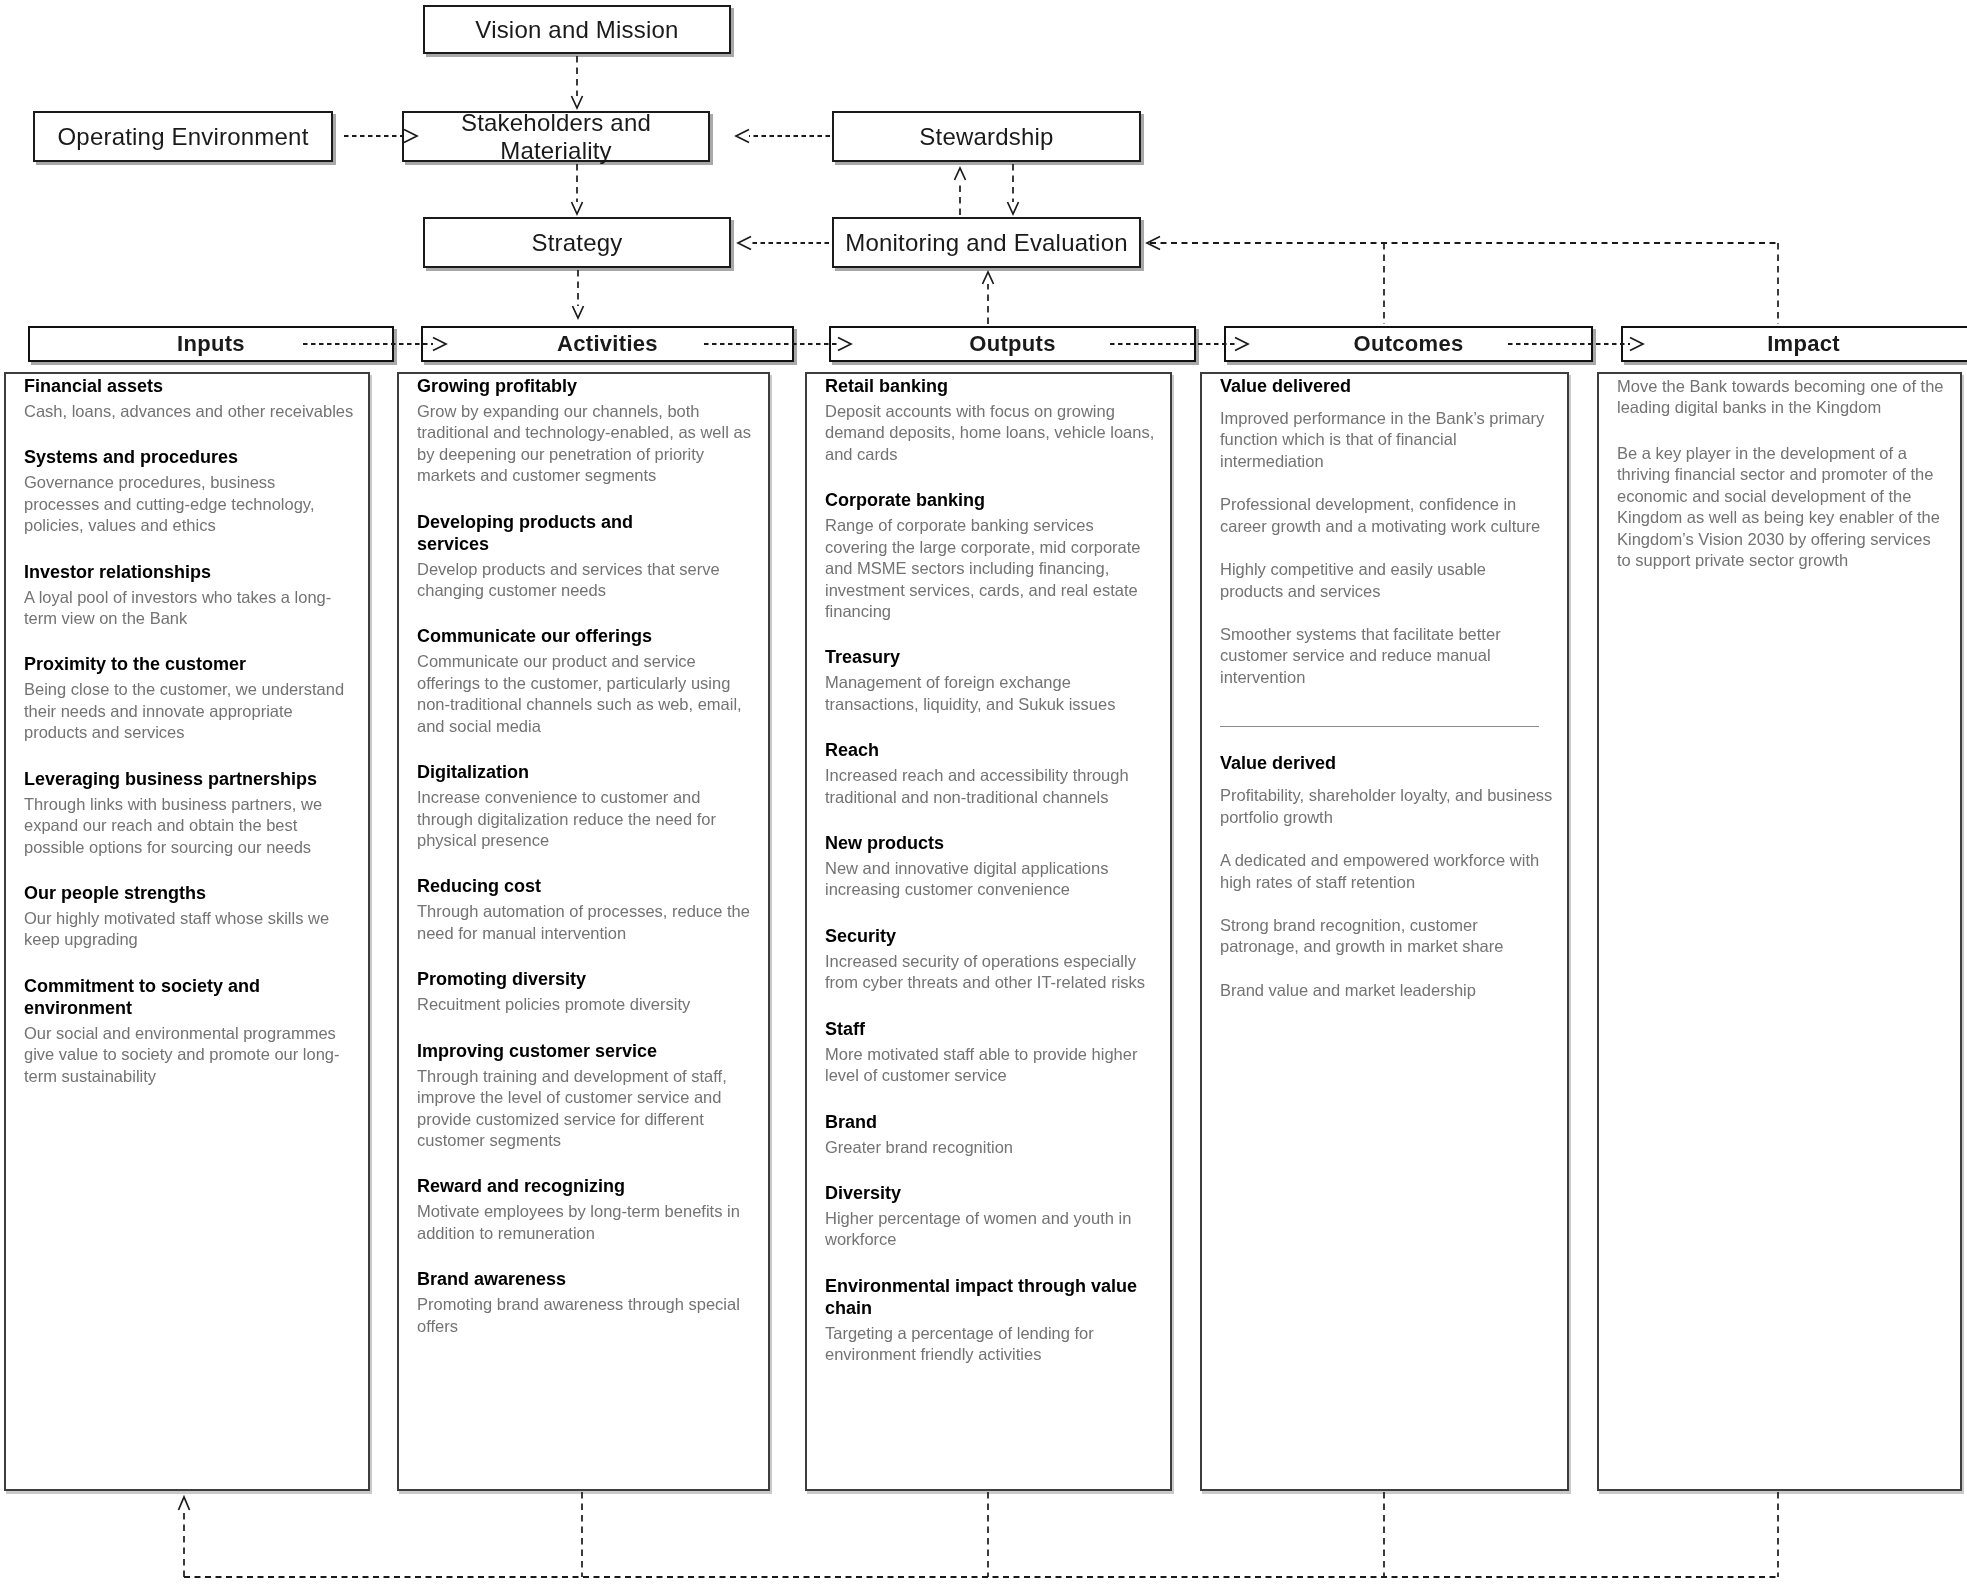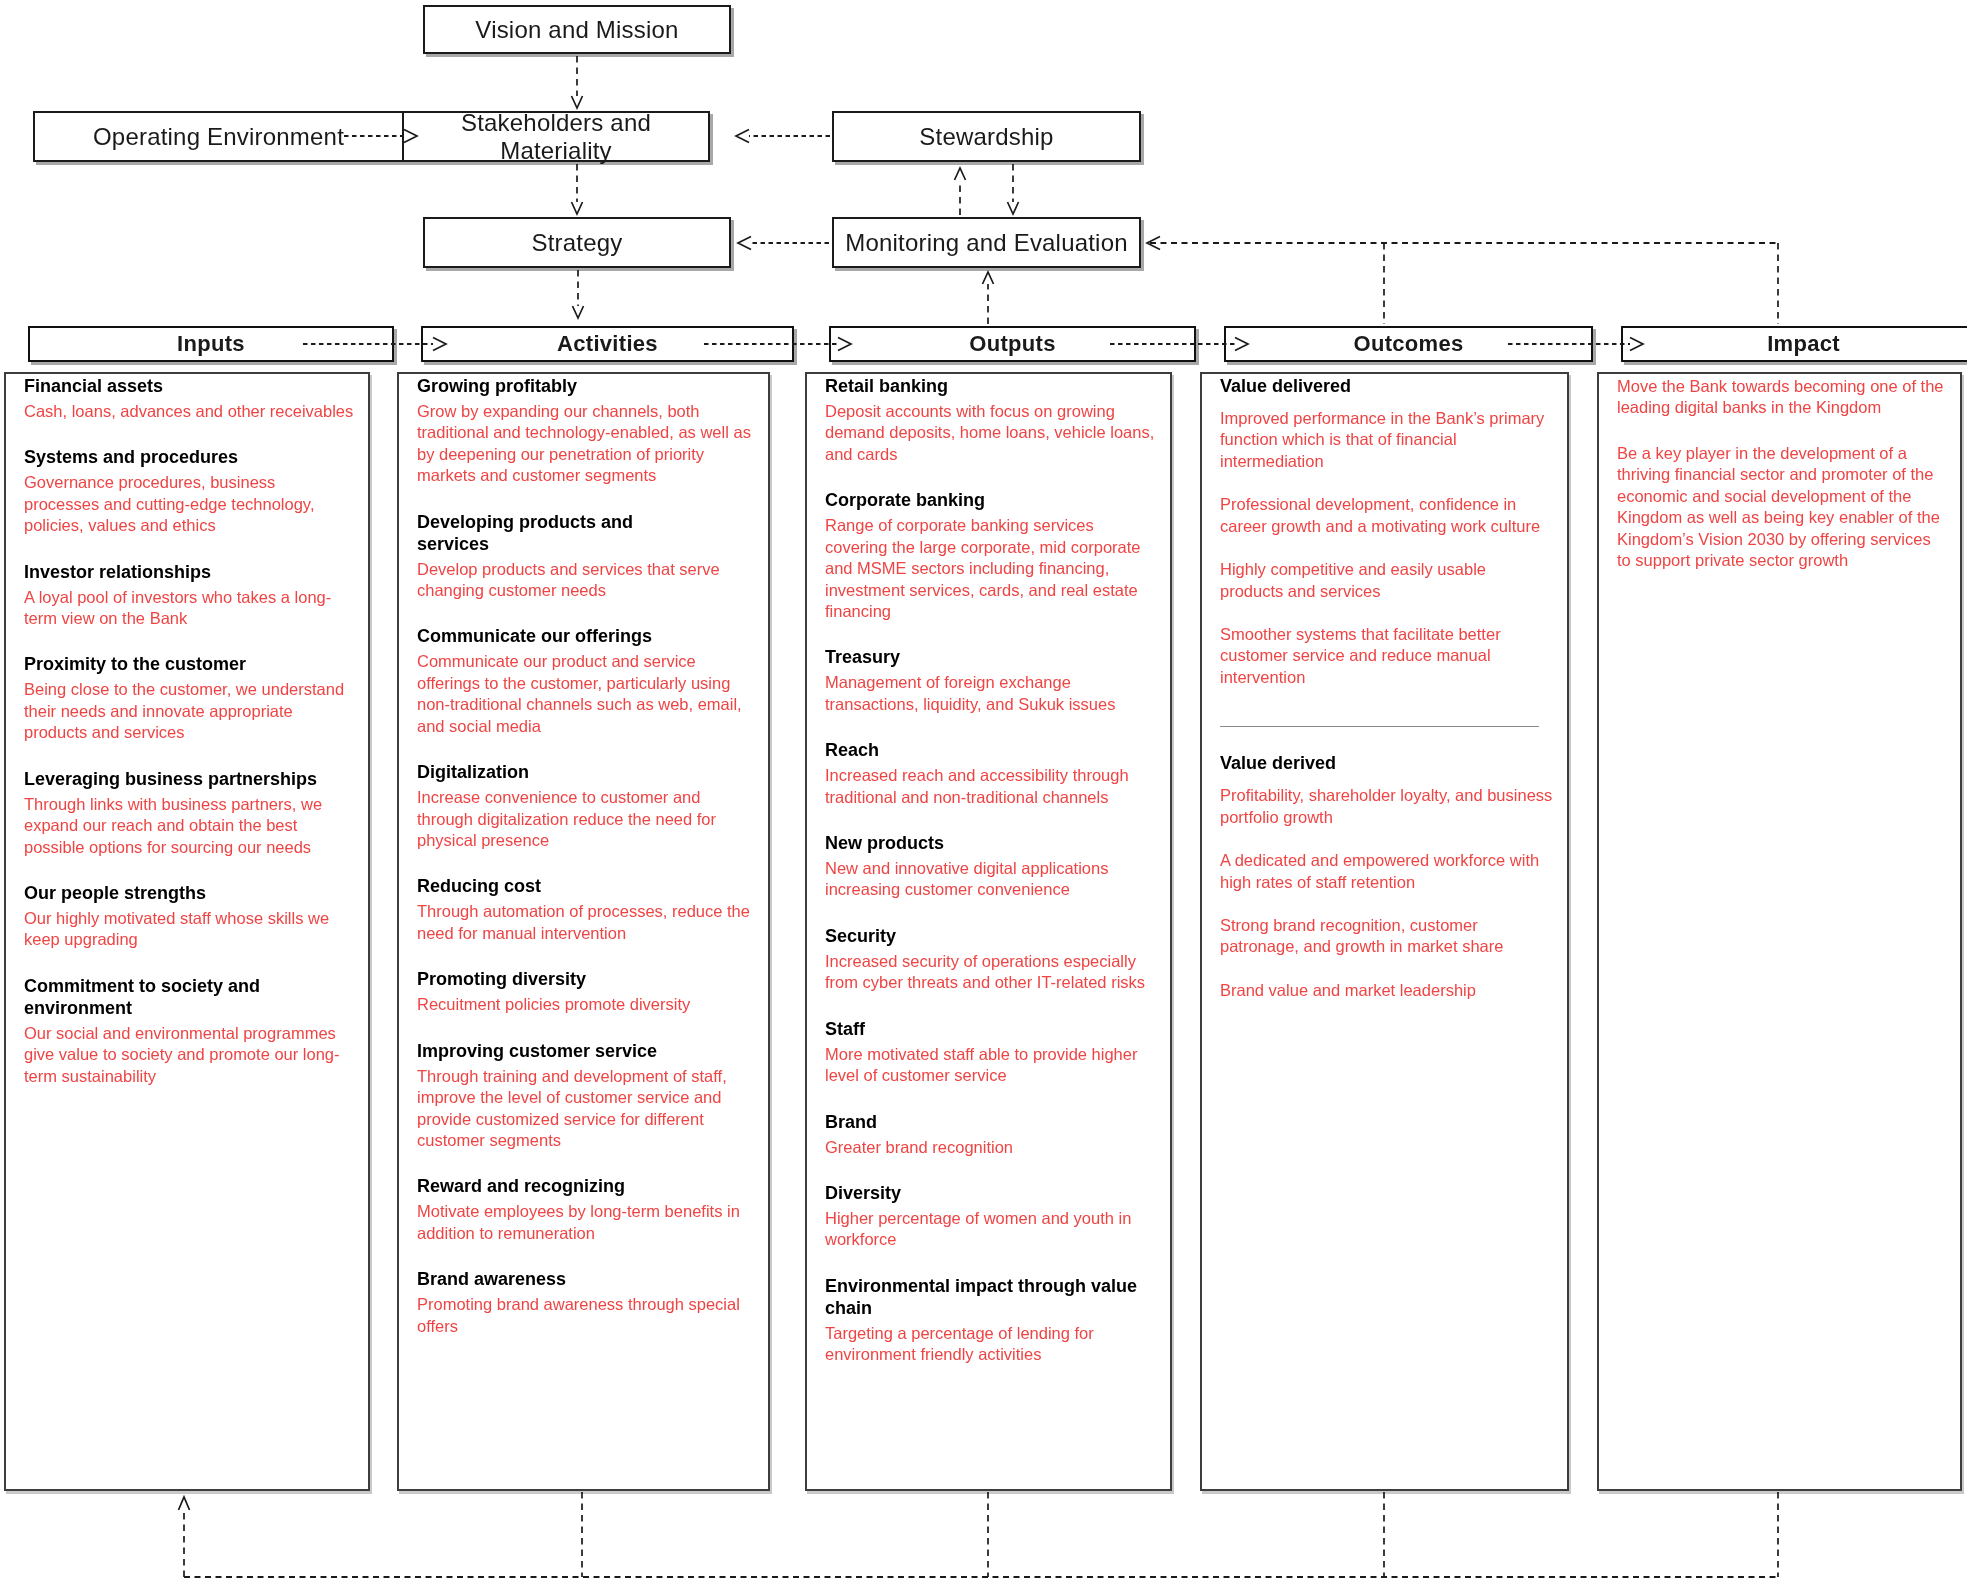--- a/index.html
+++ b/index.html
@@ -25,21 +25,21 @@
     box-shadow:3px 3px 0 #a8a8a8;display:flex;align-items:center;justify-content:center;
     font-size:22px;font-weight:bold;letter-spacing:.3px;z-index:2;margin-left:24px;
   }
   .cbox{
     position:absolute;background:#ffffff;border:2px solid #3d3d3d;
     box-shadow:2px 3px 0 #c9c9c9;z-index:1;
     padding:2px 14px 12px 18px;top:372px;height:1119px;
   }
   .item + .item{margin-top:25px;}
   .ih{font-size:18px;font-weight:bold;line-height:1.22;color:#000;margin:0 0 3px 0;}
-  .ib{font-size:16.5px;line-height:1.3;color:#ef4444;margin:0;}
+  .ib{font-size:16.5px;line-height:1.3;color:#737373;margin:0;}
   .para{margin:22px 0 0 0;}
   .para.first{margin-top:10px;}
   .sec-divider{border:0;border-top:1px solid #8a8a8a;margin:38px 14px 26px 0;}
   .impact-p + .impact-p{margin-top:24px;}
 </style>
 </head>
 <body>
 
 <div class="canvas">
 
@@ -120,21 +120,21 @@
       <path class="vline" d="M1778 1492 V1577"></path>
       <path class="hline" d="M184 1577 H1778"></path>
       <path class="vline" d="M184 1577 V1510"></path>
       <path class="head" d="M178.5 1510 L184 1497 L189.5 1510"></path>
     </g>
   </svg>
 
   <div class="tbox" style="left:423px;top:5px;width:308px;height:49px">
     <span>Vision and Mission</span>
   </div>
-  <div class="tbox" style="left:33px;top:111px;width:371px;height:51px">
+  <div class="tbox" style="left:33px;top:111px;width:300px;height:51px">
     <span>Operating Environment</span>
   </div>
   <div class="tbox" style="left:402px;top:111px;width:308px;height:51px">
     <span>Stakeholders and Materiality</span>
   </div>
   <div class="tbox" style="left:832px;top:111px;width:309px;height:51px">
     <span>Stewardship</span>
   </div>
   <div class="tbox" style="left:423px;top:217px;width:308px;height:51px">
     <span>Strategy</span>

